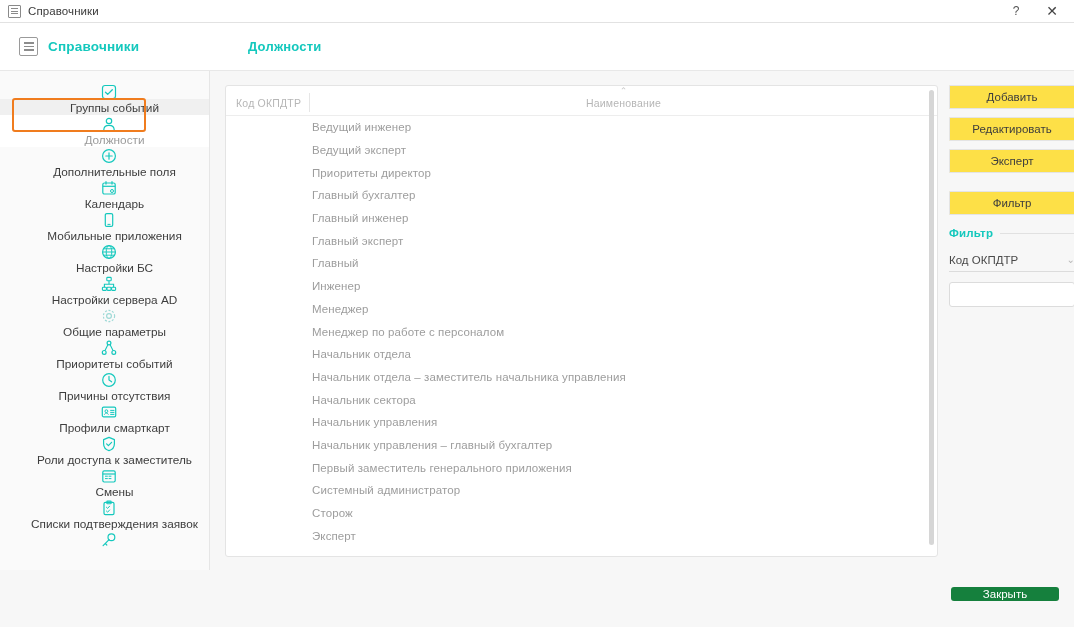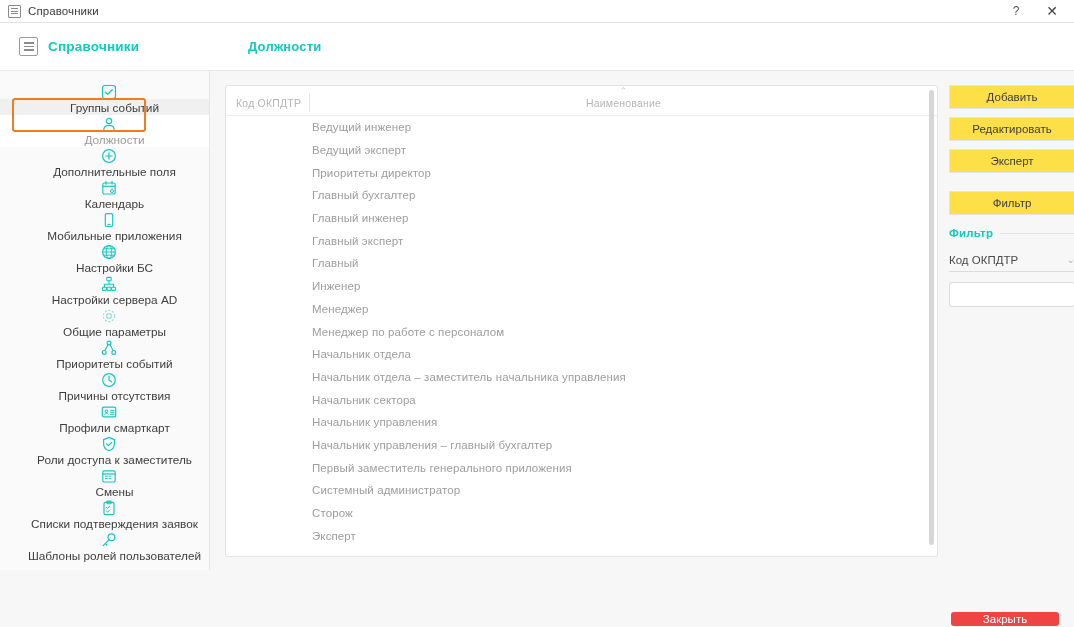--- a/index.html
+++ b/index.html
@@ -144,22 +144,22 @@
     color: #4a4a4a; padding: 0 6px; font-family: inherit;
   }
 
   
   .footer {
     position: absolute; left: 0; top: 570px; width: 1074px; height: 57px;
     background: #f7f7f7;
   }
   .btn-close-main {
     position: absolute; right: 15px; top: 17px; width: 108px; height: 14px;
-    background: #ef4444; border: none; border-radius: 3px; color: #ffffff;
-    font-size: 11.5px; font-family: inherit; cursor: default; margin-top: 25px;
+    background: #15803d; border: none; border-radius: 3px; color: #ffffff;
+    font-size: 11.5px; font-family: inherit; cursor: default;
   }
 </style>
 </head>
 <body>
 
 <div class="app">
 
   <div class="titlebar">
     <div class="titlebar-icon">
       <i></i>
@@ -340,21 +340,20 @@
       <span class="si-label">Списки подтверждения заявок</span>
     </div>
 
     <div class="side-item">
       <span class="si-icon">
         <svg width="16" height="16" viewBox="0 0 16 16">
             <circle cx="10.4" cy="5.2" r="3.4" fill="none" stroke="#14c8bd" stroke-width="1.2"></circle>
             <path d="M8.1 7.6l-6 6M4.2 11.4l1.6 1.6" fill="none" stroke="#14c8bd" stroke-width="1.2" stroke-linecap="round"></path>
           </svg>
       </span>
-      <span class="si-label">Шаблоны ролей пользователей</span>
     </div>
 
     <div class="annot-box" style="left:12px; top:27px; width:134px; height:34px;"></div>
   </div>
 
   <div class="content">
 
     <div class="table-card">
       <div class="table-head">
         <div class="th-code">Код ОКПДТР</div>

